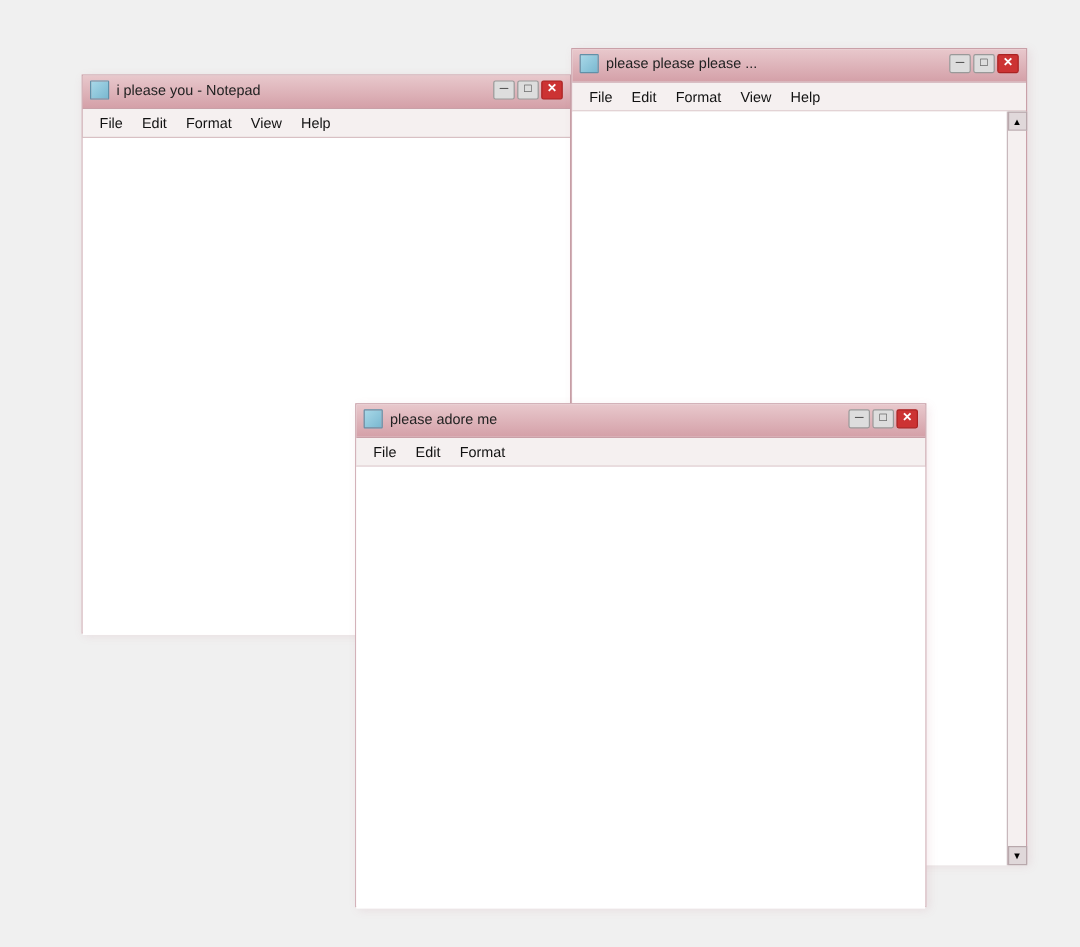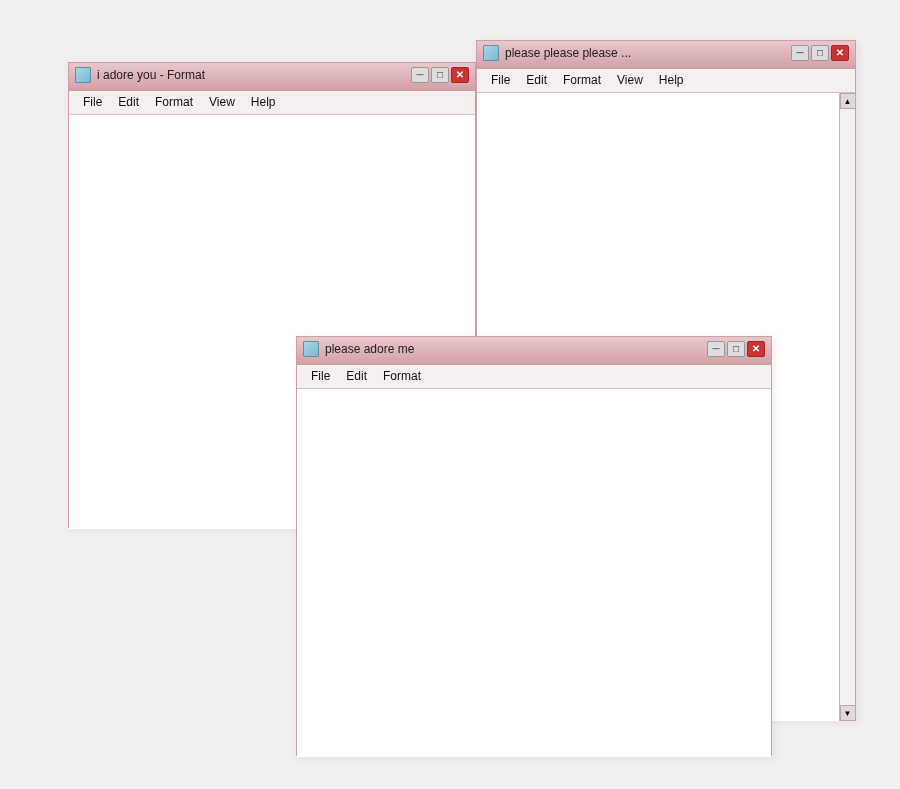--- a/index.html
+++ b/index.html
@@ -84,21 +84,21 @@
     .tb-btn.minimize-btn {
       background: #ddd;
     }
 
     .tb-btn.maximize-btn {
       background: #ddd;
     }
 
     .menu-bar {
       display: flex;
-      align-items: flex-start;
+      align-items: center;
       gap: 0;
       padding: 2px 6px;
       background: #f5f0f0;
       border-bottom: 1px solid #d8c0c4;
       height: 24px;
     }
 
     .menu-item {
       font-size: 12px;
       color: #111;
@@ -195,21 +195,21 @@
       background: white;
     }
   </style>
 </head>
 <body>
 
 <div class="notepad-window" id="window1">
   <div class="title-bar">
     <div class="title-bar-left">
       <div class="title-icon"></div>
-      <span class="title-text">i adore you - Format</span>
+      <span class="title-text">i please you - Notepad</span>
     </div>
     <div class="title-bar-buttons">
       <div class="tb-btn minimize-btn">─</div>
       <div class="tb-btn maximize-btn">□</div>
       <div class="tb-btn close-btn">✕</div>
     </div>
   </div>
   <div class="menu-bar">
     <span class="menu-item">File</span>
     <span class="menu-item">Edit</span>

